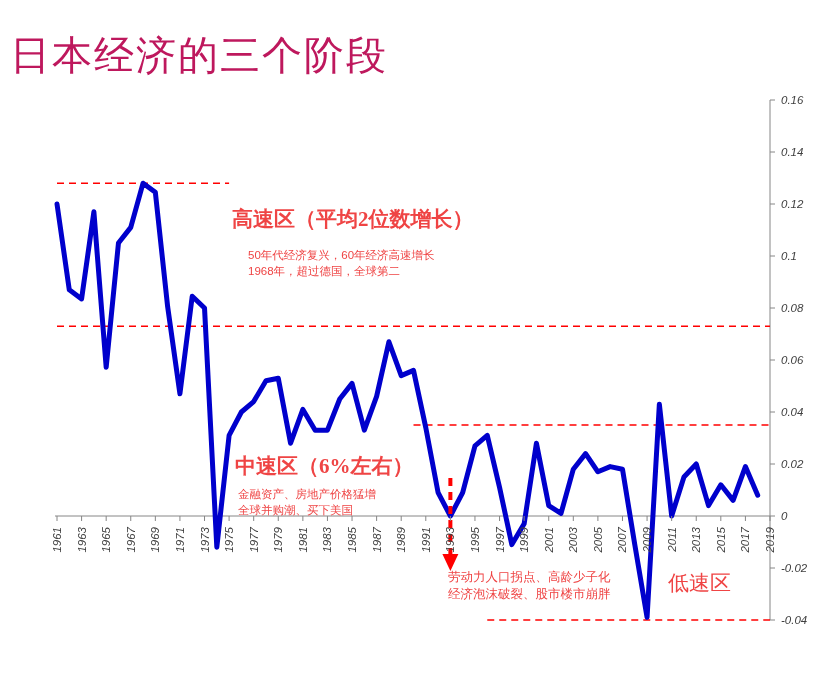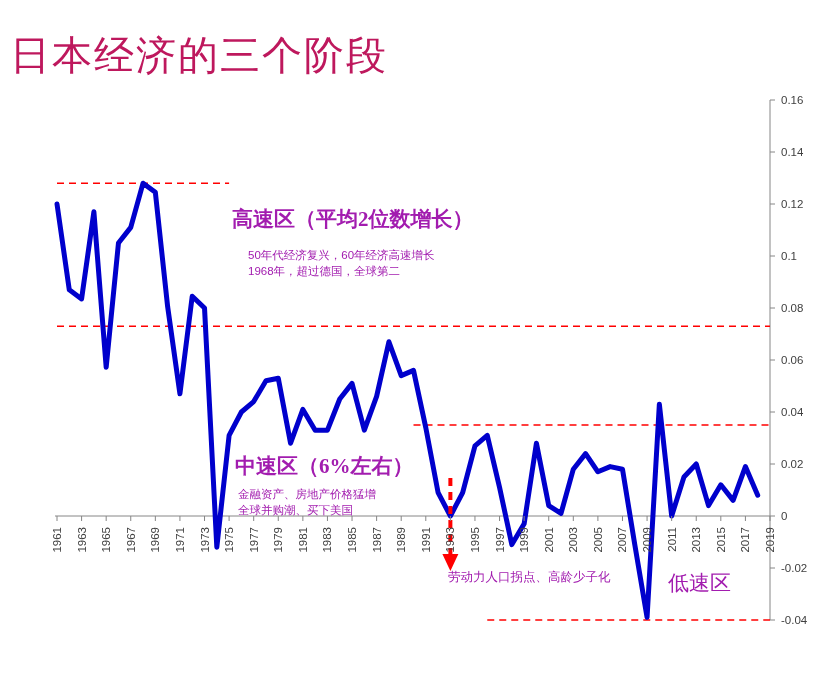--- a/index.html
+++ b/index.html
@@ -10,24 +10,24 @@
     position:relative;
     overflow:hidden;
   }
   #page-title{
     position:absolute;left:10px;top:28px;
     font-family:"Liberation Serif","DejaVu Serif",serif;
     font-size:40px;color:#be185d;letter-spacing:2px;
     white-space:nowrap;
   }
   #chart-area{
-    position:absolute;left:0;top:0;width:818px;height:649px;
+    position:absolute;left:0;top:0;width:818px;height:649px;font-style:italic;
   }
   svg{display:block;}
-  .ann{position:absolute;color:#a21caf;white-space:nowrap;}
+  .ann{position:absolute;color:#ef4444;white-space:nowrap;}
   .ann-head{
     font-family:"Liberation Serif","DejaVu Serif",serif;
     font-size:21px;font-weight:bold;
   }
   .ann-body{
     font-family:Liberation Sans, sans-serif;
     font-size:11.5px;line-height:15.5px;
   }
   .ann-low{
     font-family:"Liberation Serif","DejaVu Serif",serif;
@@ -166,15 +166,16 @@
 </div>
 
 <div class="ann ann-head" style="left:235px;top:452px;">中速区（6%左右）</div>
 <div class="ann ann-body" style="left:238px;top:487px;">
   <div>金融资产、房地产价格猛增</div>
   <div>全球并购潮、买下美国</div>
 </div>
 
 <div class="ann ann-body-c" style="left:412px;top:568px;margin-left:36px;">
   <div>劳动力人口拐点、高龄少子化</div>
+  <div>经济泡沫破裂、股市楼市崩胖</div>
 </div>
 
 <div class="ann ann-low" style="left:668px;top:562px;margin-top:7px;">低速区</div>
 
 </body></html>

